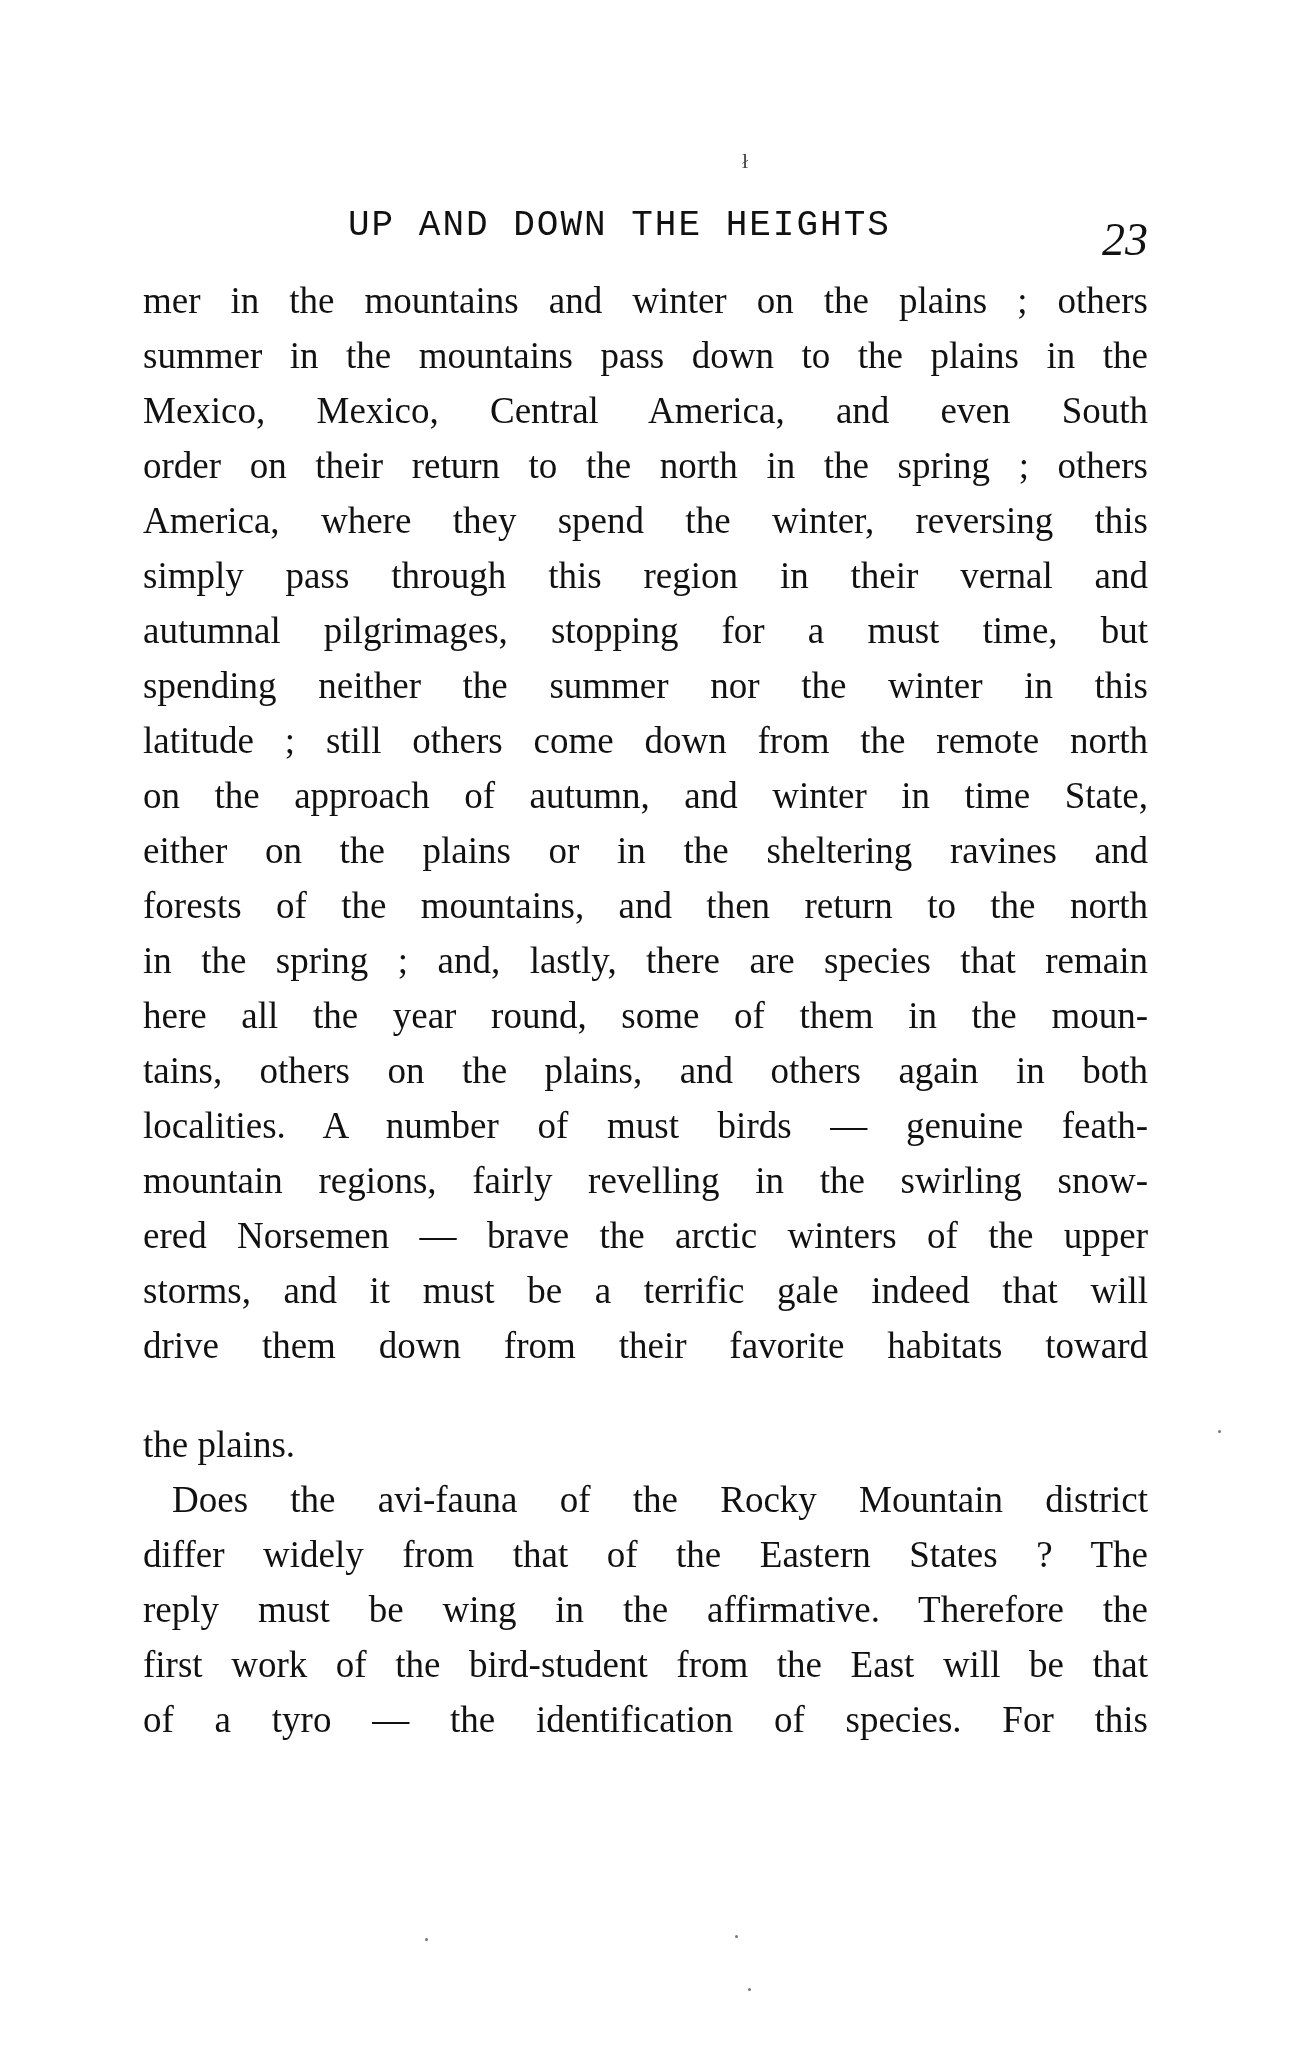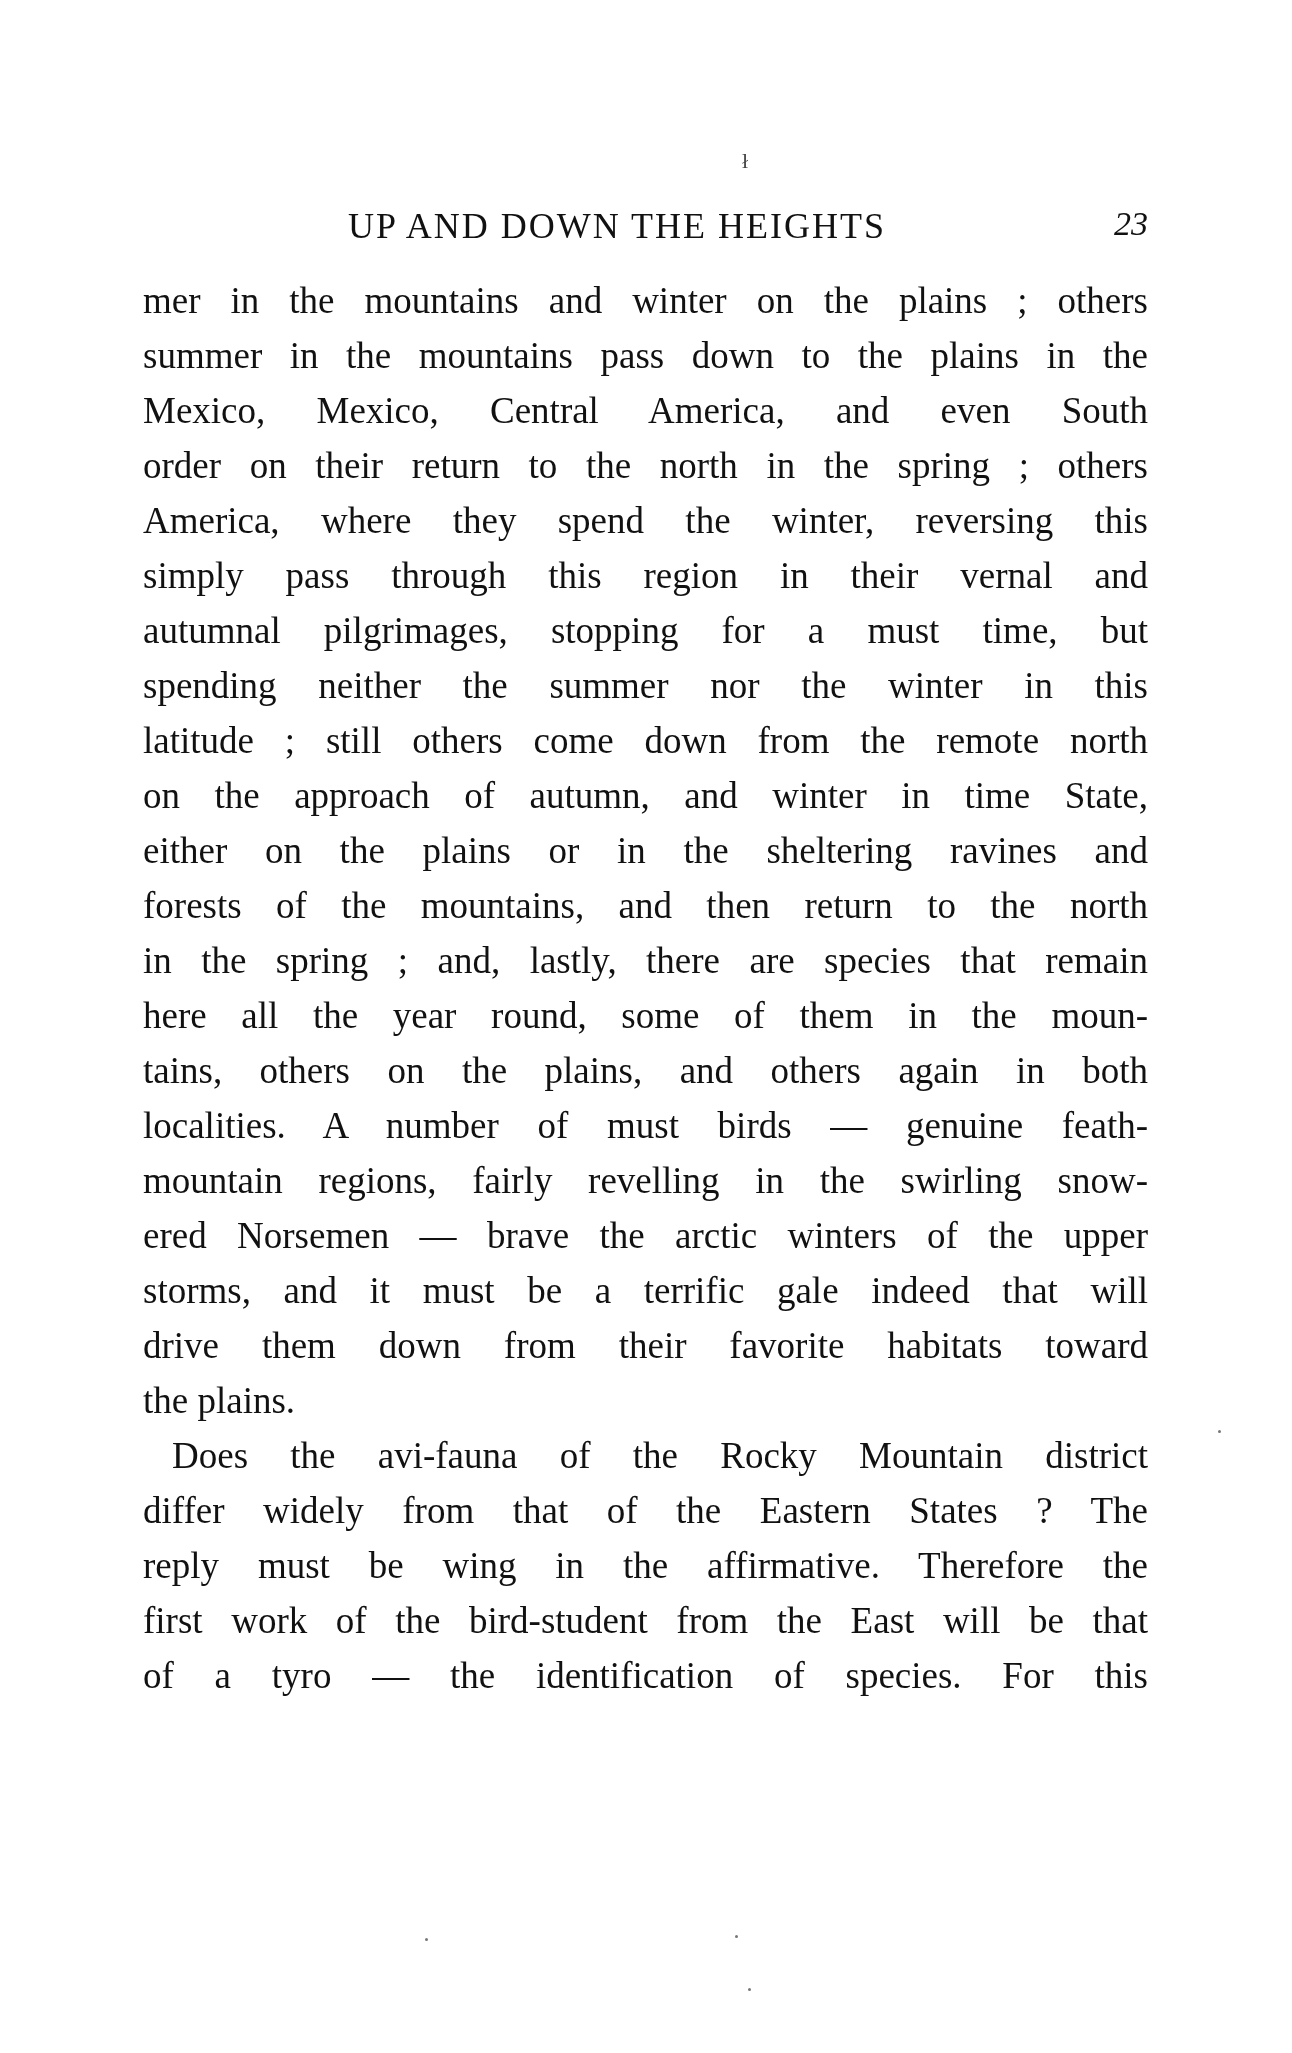--- a/index.html
+++ b/index.html
@@ -1,25 +1,25 @@
 <!DOCTYPE html>
 <html><head>
 <meta charset="utf-8">
 <style>
   html, body { margin: 0; padding: 0; background: #ffffff; }
   body { width: 1292px; height: 2053px; position: relative; overflow: hidden;
          font-family: "Liberation Serif", "DejaVu Serif", serif; color: #111; }
   .mark { position: absolute; left: 742px; top: 148px; font-size: 22px; color: #444; }
   .running-head { position: absolute; top: 205px; left: 143px; width: 1005px; height: 40px; }
-  .head-title { position: absolute; left: 205px; top: 0; font-size: 36px; letter-spacing: 2px; }
-  .page-num { position: absolute; right: 0; top: 0; font-size: 34px; font-style: italic; }
+  .head-title { position: absolute; left: 205px; top: 0; font-size: 36px; letter-spacing: 2px; font-family: Liberation Mono, monospace; }
+  .page-num { position: absolute; right: 0; top: 8px; font-size: 46px; font-style: italic; }
   .body-text { position: absolute; left: 143px; top: 273px; width: 1005px; }
   .line { display: block; font-size: 37px; line-height: 55px; height: 55px;
           text-align: justify; text-align-last: justify; white-space: nowrap; }
-  .line.last { text-align-last: left; }
+  .line.last { text-align-last: left; margin-top: 44px; }
   .line.indent { padding-left: 29px; }
   .speck { position: absolute; width: 3px; height: 3px; background: #777; border-radius: 50%; }
 </style>
 </head>
 <body>
 
 <div class="mark">ł</div>
 
 <div class="running-head">
   <span class="head-title">UP AND DOWN THE HEIGHTS</span>

